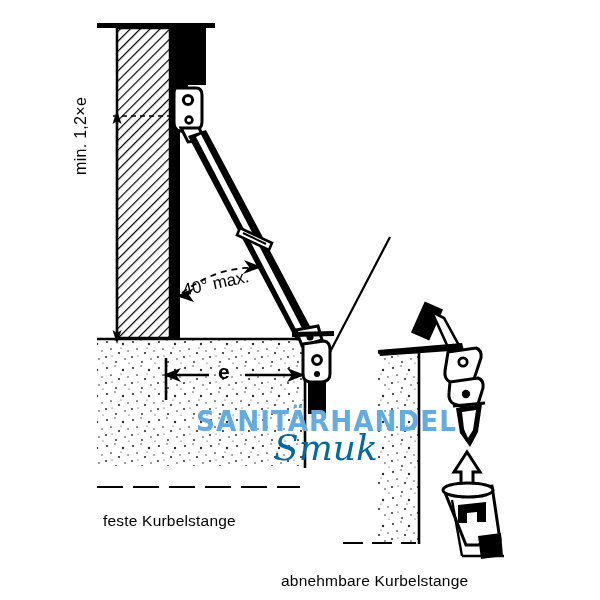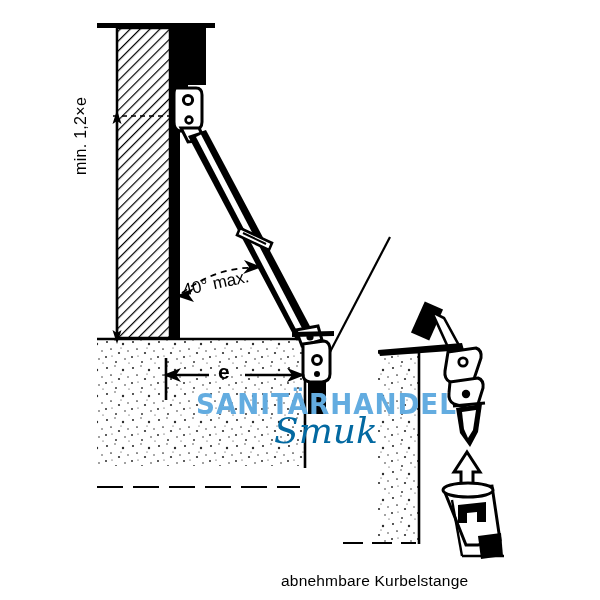--- a/index.html
+++ b/index.html
@@ -61,21 +61,21 @@
     left: 218px;
     top: 360px;
     font-size: 21px;
     font-weight: 700;
   }
 
   
   #watermark {
     position: absolute;
     left: 196px;
-    top: 388px;
+    top: 405px;
     width: 230px;
     height: 70px;
     pointer-events: none;
   }
   #wm-main {
     position: absolute;
     left: 0;
     top: 0;
     font-family: "DejaVu Sans", sans-serif;
     font-size: 28px;
@@ -241,20 +241,21 @@
       <line x1="462" y1="556" x2="504" y2="556" stroke="#000000" stroke-width="2.6"></line>
     </g>
   </svg>
 
   <div class="dimtext" id="label-min">min. 1,2×e</div>
 
   <div class="dimtext" id="label-angle">40° max.</div>
 
   <div class="dimtext" id="label-e">e</div>
 
+  <div class="cap" id="caption-fixed">feste Kurbelstange</div>
 
   <div class="cap" id="caption-removable">abnehmbare Kurbelstange</div>
 
   <div id="watermark">
     <div id="wm-main">SANITÄRHANDEL</div>
     <div id="wm-sub">Smuk</div>
   </div>
 
 </div>
 

